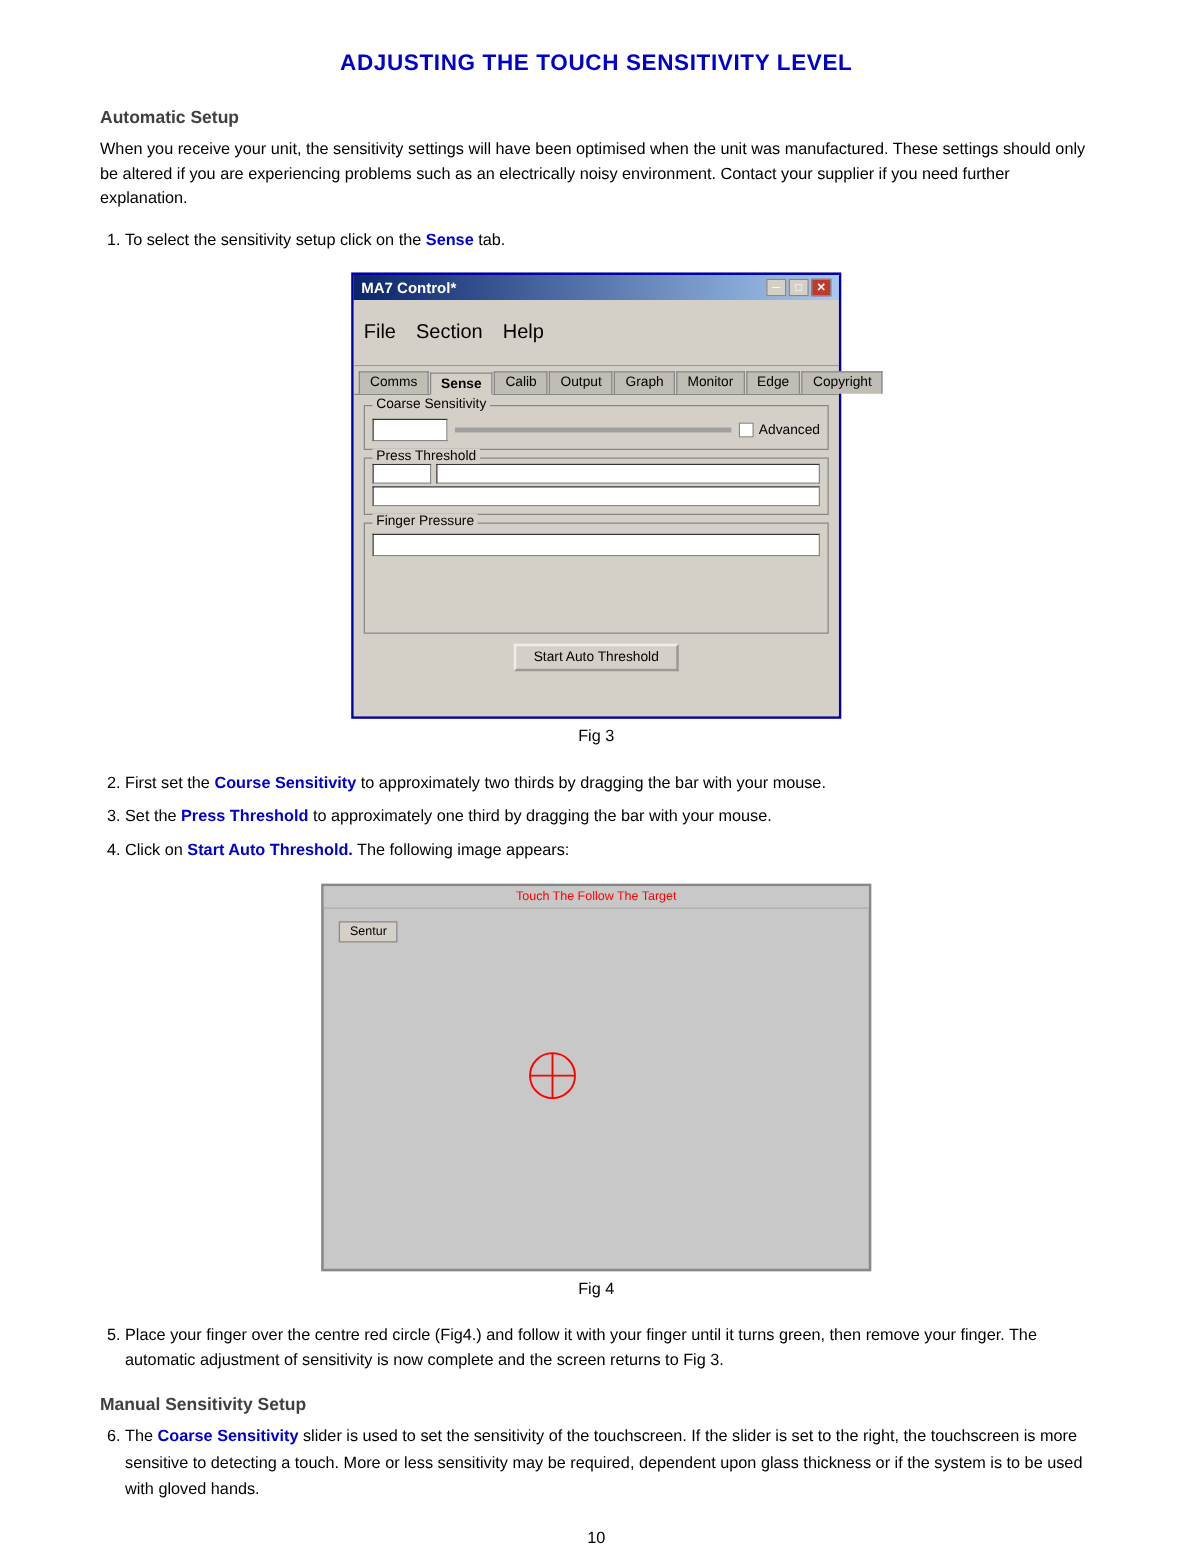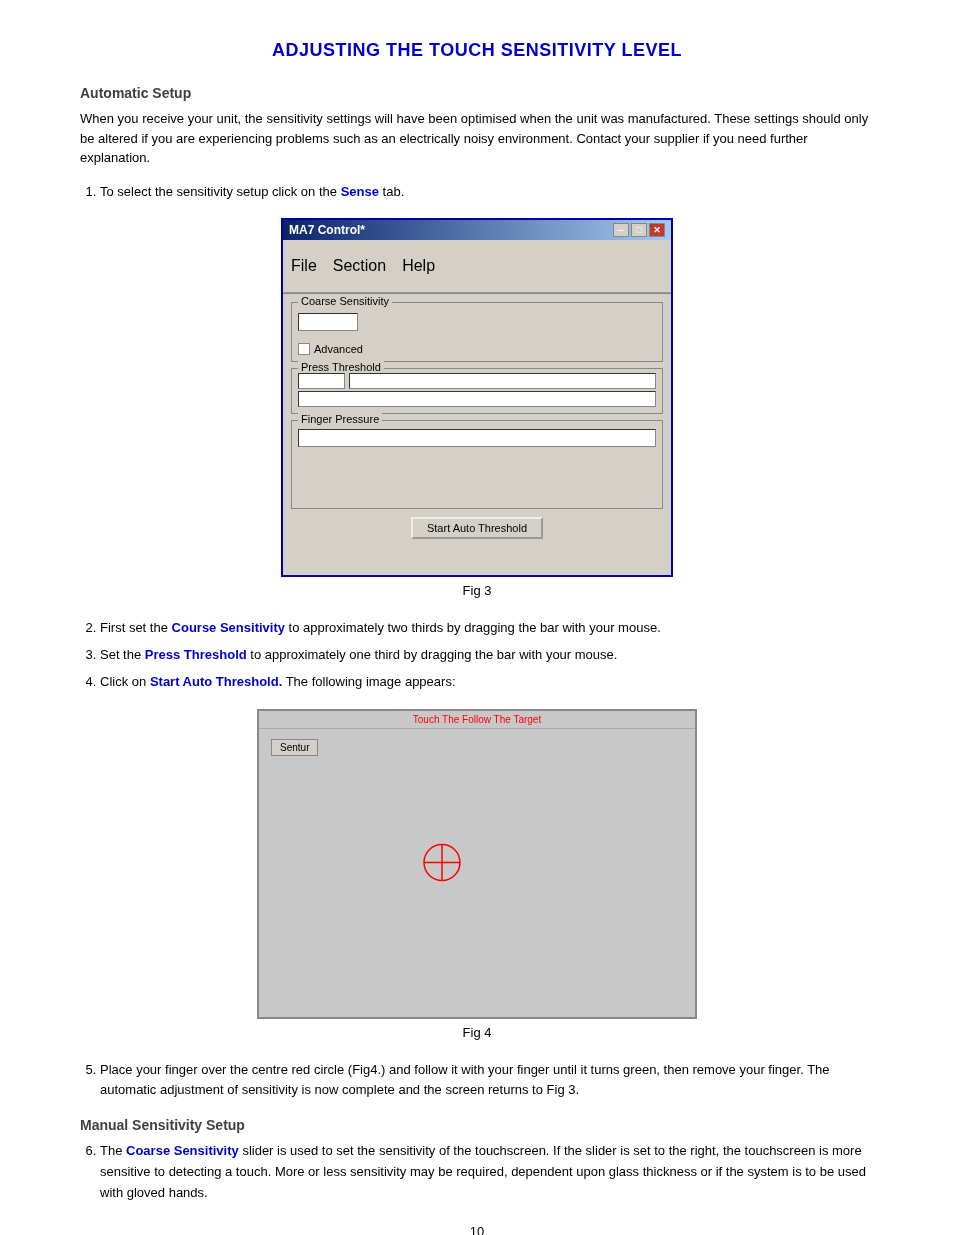--- a/index.html
+++ b/index.html
@@ -193,24 +193,23 @@
       padding: 3px 14px;
       font-size: 11px;
       cursor: pointer;
       margin: 8px auto;
       display: block;
       text-align: right;
     }
 
     .coarse-row {
       display: flex;
-      align-items: flex-start;
+      align-items: center;
       gap: 6px;
       margin-top: 6px;
-      flex-direction: column;
     }
 
     .slider-full {
       flex: 1;
       height: 4px;
       background: #a0a0a0;
     }
 
     
     .calib-screen {
@@ -316,20 +315,30 @@
         <div class="win-btn-close">✕</div>
       </div>
     </div>
 
     <div class="win-menubar">
       <span class="win-menuitem">File</span>
       <span class="win-menuitem">Section</span>
       <span class="win-menuitem">Help</span>
     </div>
 
+    <div class="win-tabs">
+      <div class="win-tab">Comms</div>
+      <div class="win-tab active">Sense</div>
+      <div class="win-tab">Calib</div>
+      <div class="win-tab">Output</div>
+      <div class="win-tab">Graph</div>
+      <div class="win-tab">Monitor</div>
+      <div class="win-tab">Edge</div>
+      <div class="win-tab">Copyright</div>
+    </div>
 
     <div class="win-content">
 
       <div class="win-group">
         <span class="win-group-label">Coarse Sensitivity</span>
         <div class="coarse-row">
           <div class="win-input" style="width:60px;flex:none;"></div>
           <div class="slider-full"></div>
           <div class="win-checkbox-row">
             <div class="win-checkbox"></div>

